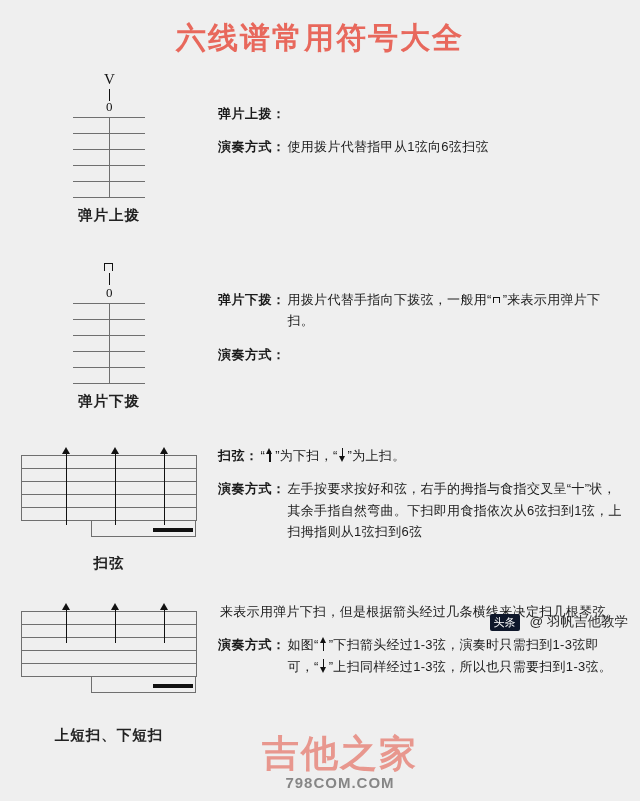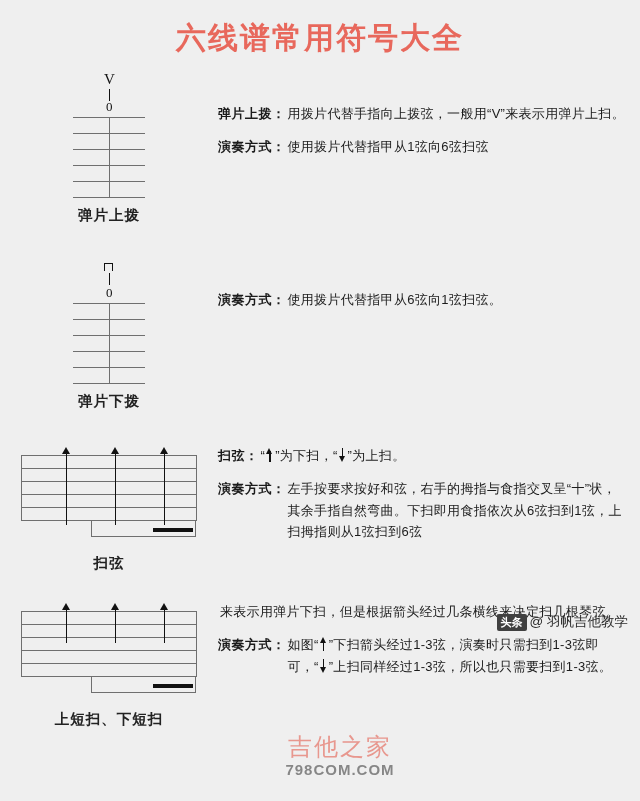--- a/index.html
+++ b/index.html
@@ -143,22 +143,22 @@
 
   .watermark-center {
     position: absolute;
     left: 255px;
     top: 735px;
     width: 170px;
     text-align: center;
     pointer-events: none;
   }
   .wm-main {
-    font-size: 24px;
-    font-weight: normal;
+    font-size: 37px;
+    font-weight: bold;
     color: rgba(228,116,104,0.72);
     letter-spacing: 2px;
     line-height: 1;
   }
   .wm-sub {
     font-size: 15px;
     font-weight: bold;
     color: rgba(90,90,90,0.70);
     letter-spacing: 1px;
     margin-top: 2px;
@@ -166,27 +166,27 @@
   .footer {
     position: absolute;
     right: 12px;
     bottom: 8px;
     font-size: 13.5px;
     color: #2b2b2b;
     display: flex;
     align-items: center;
   }
   .footer .tt {
-    background: #404040;
+    background: #0f172a;
     color: #fff;
     font-size: 11px;
     border-radius: 2px;
     padding: 1px 4px;
-    margin-right: 3px;
-    font-weight: bold;
+    margin-right: 10px;
+    font-weight: normal;
   }
 </style>
 </head>
 <body>
 
 <div class="page">
 
   <div class="title">六线谱常用符号大全</div>
 
   <div class="row" style="margin-top:2px;">
@@ -202,21 +202,20 @@
         <div class="ln" style="top:106px;"></div>
         <div class="ln" style="top:122px;"></div>
         <div class="vl" style="left:36px;top:42px;height:81px;"></div>
       </div>
       <div class="diagram-label">弹片上拨</div>
     </div>
 
     <div class="text-col" style="padding-top:34px;">
       <div class="txt-row">
         <div class="txt-key">弹片上拨：</div>
-        <div class="txt-val">用拨片代替手指向上拨弦，一般用“V”来表示用弹片上扫。</div>
       </div>
       <div class="txt-row">
         <div class="txt-key">演奏方式：</div>
         <div class="txt-val">使用拨片代替指甲从1弦向6弦扫弦</div>
       </div>
     </div>
   </div>
 
   <div class="row" style="margin-top:30px;">
     <div class="diagram-col">
@@ -230,22 +229,27 @@
         <div class="ln" style="top:90px;"></div>
         <div class="ln" style="top:106px;"></div>
         <div class="ln" style="top:122px;"></div>
         <div class="vl" style="left:36px;top:42px;height:81px;"></div>
       </div>
       <div class="diagram-label">弹片下拨</div>
     </div>
 
     <div class="text-col" style="padding-top:34px;">
       <div class="txt-row">
+        <div class="txt-key">弹片下拨：</div>
+        <div class="txt-val">
+          <span>用拨片代替手指向下拨弦，一般用“</span><span class="inline-sym" style="position:relative;width:11px;height:11px;"><span class="pickdown sm" style="position:absolute;left:1px;top:2px;"></span></span><span>”来表示用弹片下扫。</span>
+        </div>
+      </div>
+      <div class="txt-row">
         <div class="txt-key">演奏方式：</div>
-        <div class="txt-val">使用拨片代替指甲从6弦向1弦扫弦。</div>
       </div>
     </div>
   </div>
 
   <div class="row" style="margin-top:30px;">
     <div class="diagram-col">
       <div class="staff" style="width:176px;height:95px;margin-top:4px;">
 
         <div class="ln" style="top:10px;"></div>
         <div class="ln" style="top:23px;"></div>
@@ -318,21 +322,21 @@
           <div class="vline" style="left:2px;top:4px;height:36px;"></div>
           <div style="position:absolute;left:-2px;top:0px;width:0;height:0;border-left:4px solid transparent;border-right:4px solid transparent;border-bottom:7px solid #111;"></div>
         </div>
         <div style="position:absolute;left:70px;top:76px;width:105px;height:16px;">
           <div style="position:absolute;left:0;top:0;width:1px;height:16px;background:#6f6f6f;"></div>
           <div style="position:absolute;left:0;top:15px;width:105px;height:1px;background:#6f6f6f;"></div>
           <div style="position:absolute;left:104px;top:0;width:1px;height:16px;background:#6f6f6f;"></div>
           <div style="position:absolute;left:62px;top:7px;width:40px;height:4px;background:#111;"></div>
         </div>
       </div>
-      <div class="diagram-label" style="margin-top:14px;">上短扫、下短扫</div>
+      <div class="diagram-label" style="margin-top:30px;">上短扫、下短扫</div>
     </div>
 
     <div class="text-col" style="padding-top:4px;">
       <div class="txt-row">
         <div class="txt-val">来表示用弹片下扫，但是根据箭头经过几条横线来决定扫几根琴弦。</div>
       </div>
       <div class="txt-row">
         <div class="txt-key">演奏方式：</div>
         <div class="txt-val">
           <span>如图“</span><span class="inline-sym" style="position:relative;width:10px;height:14px;"><span style="position:absolute;left:4px;top:3px;width:1.4px;height:11px;background:#111;"></span><span style="position:absolute;left:1px;top:0px;width:0;height:0;border-left:3.5px solid transparent;border-right:3.5px solid transparent;border-bottom:6px solid #111;"></span></span><span>”下扫箭头经过1-3弦，演奏时只需扫到1-3弦即可，“</span><span class="inline-sym" style="position:relative;width:10px;height:14px;"><span style="position:absolute;left:4px;top:0px;width:1.4px;height:11px;background:#111;"></span><span style="position:absolute;left:1px;top:8px;width:0;height:0;border-left:3.5px solid transparent;border-right:3.5px solid transparent;border-top:6px solid #111;"></span></span><span>”上扫同样经过1-3弦，所以也只需要扫到1-3弦。</span>

